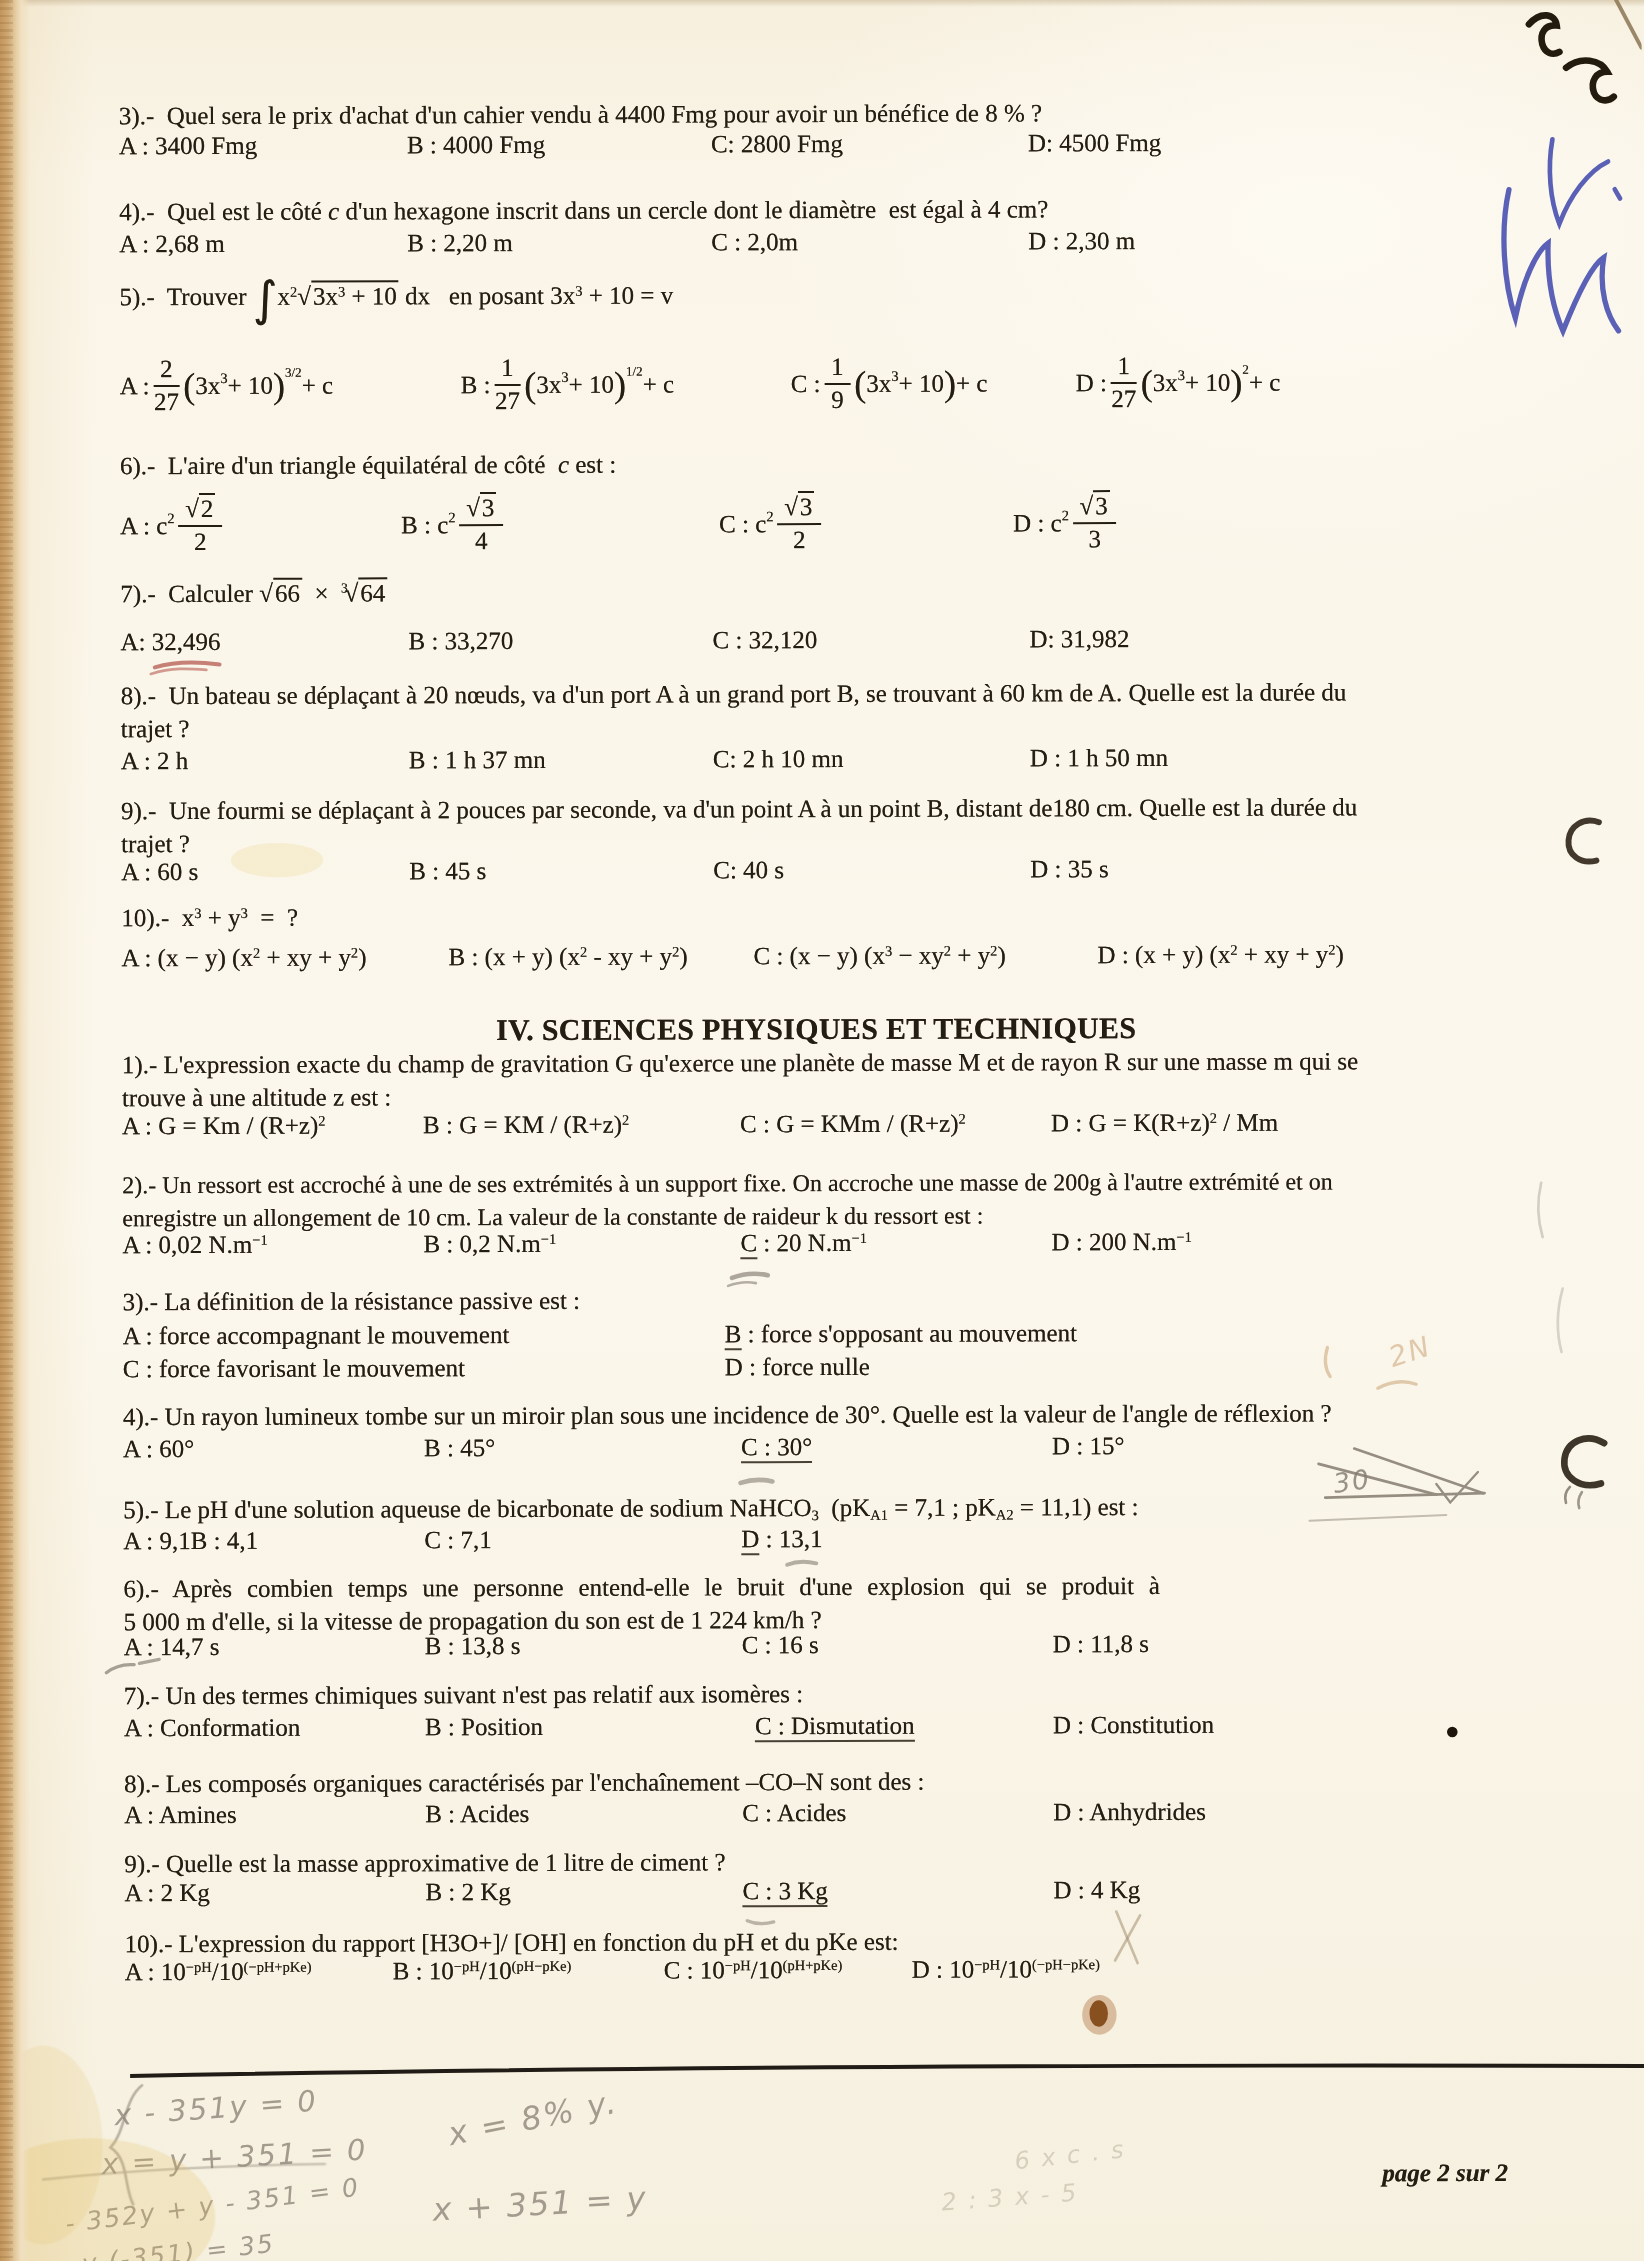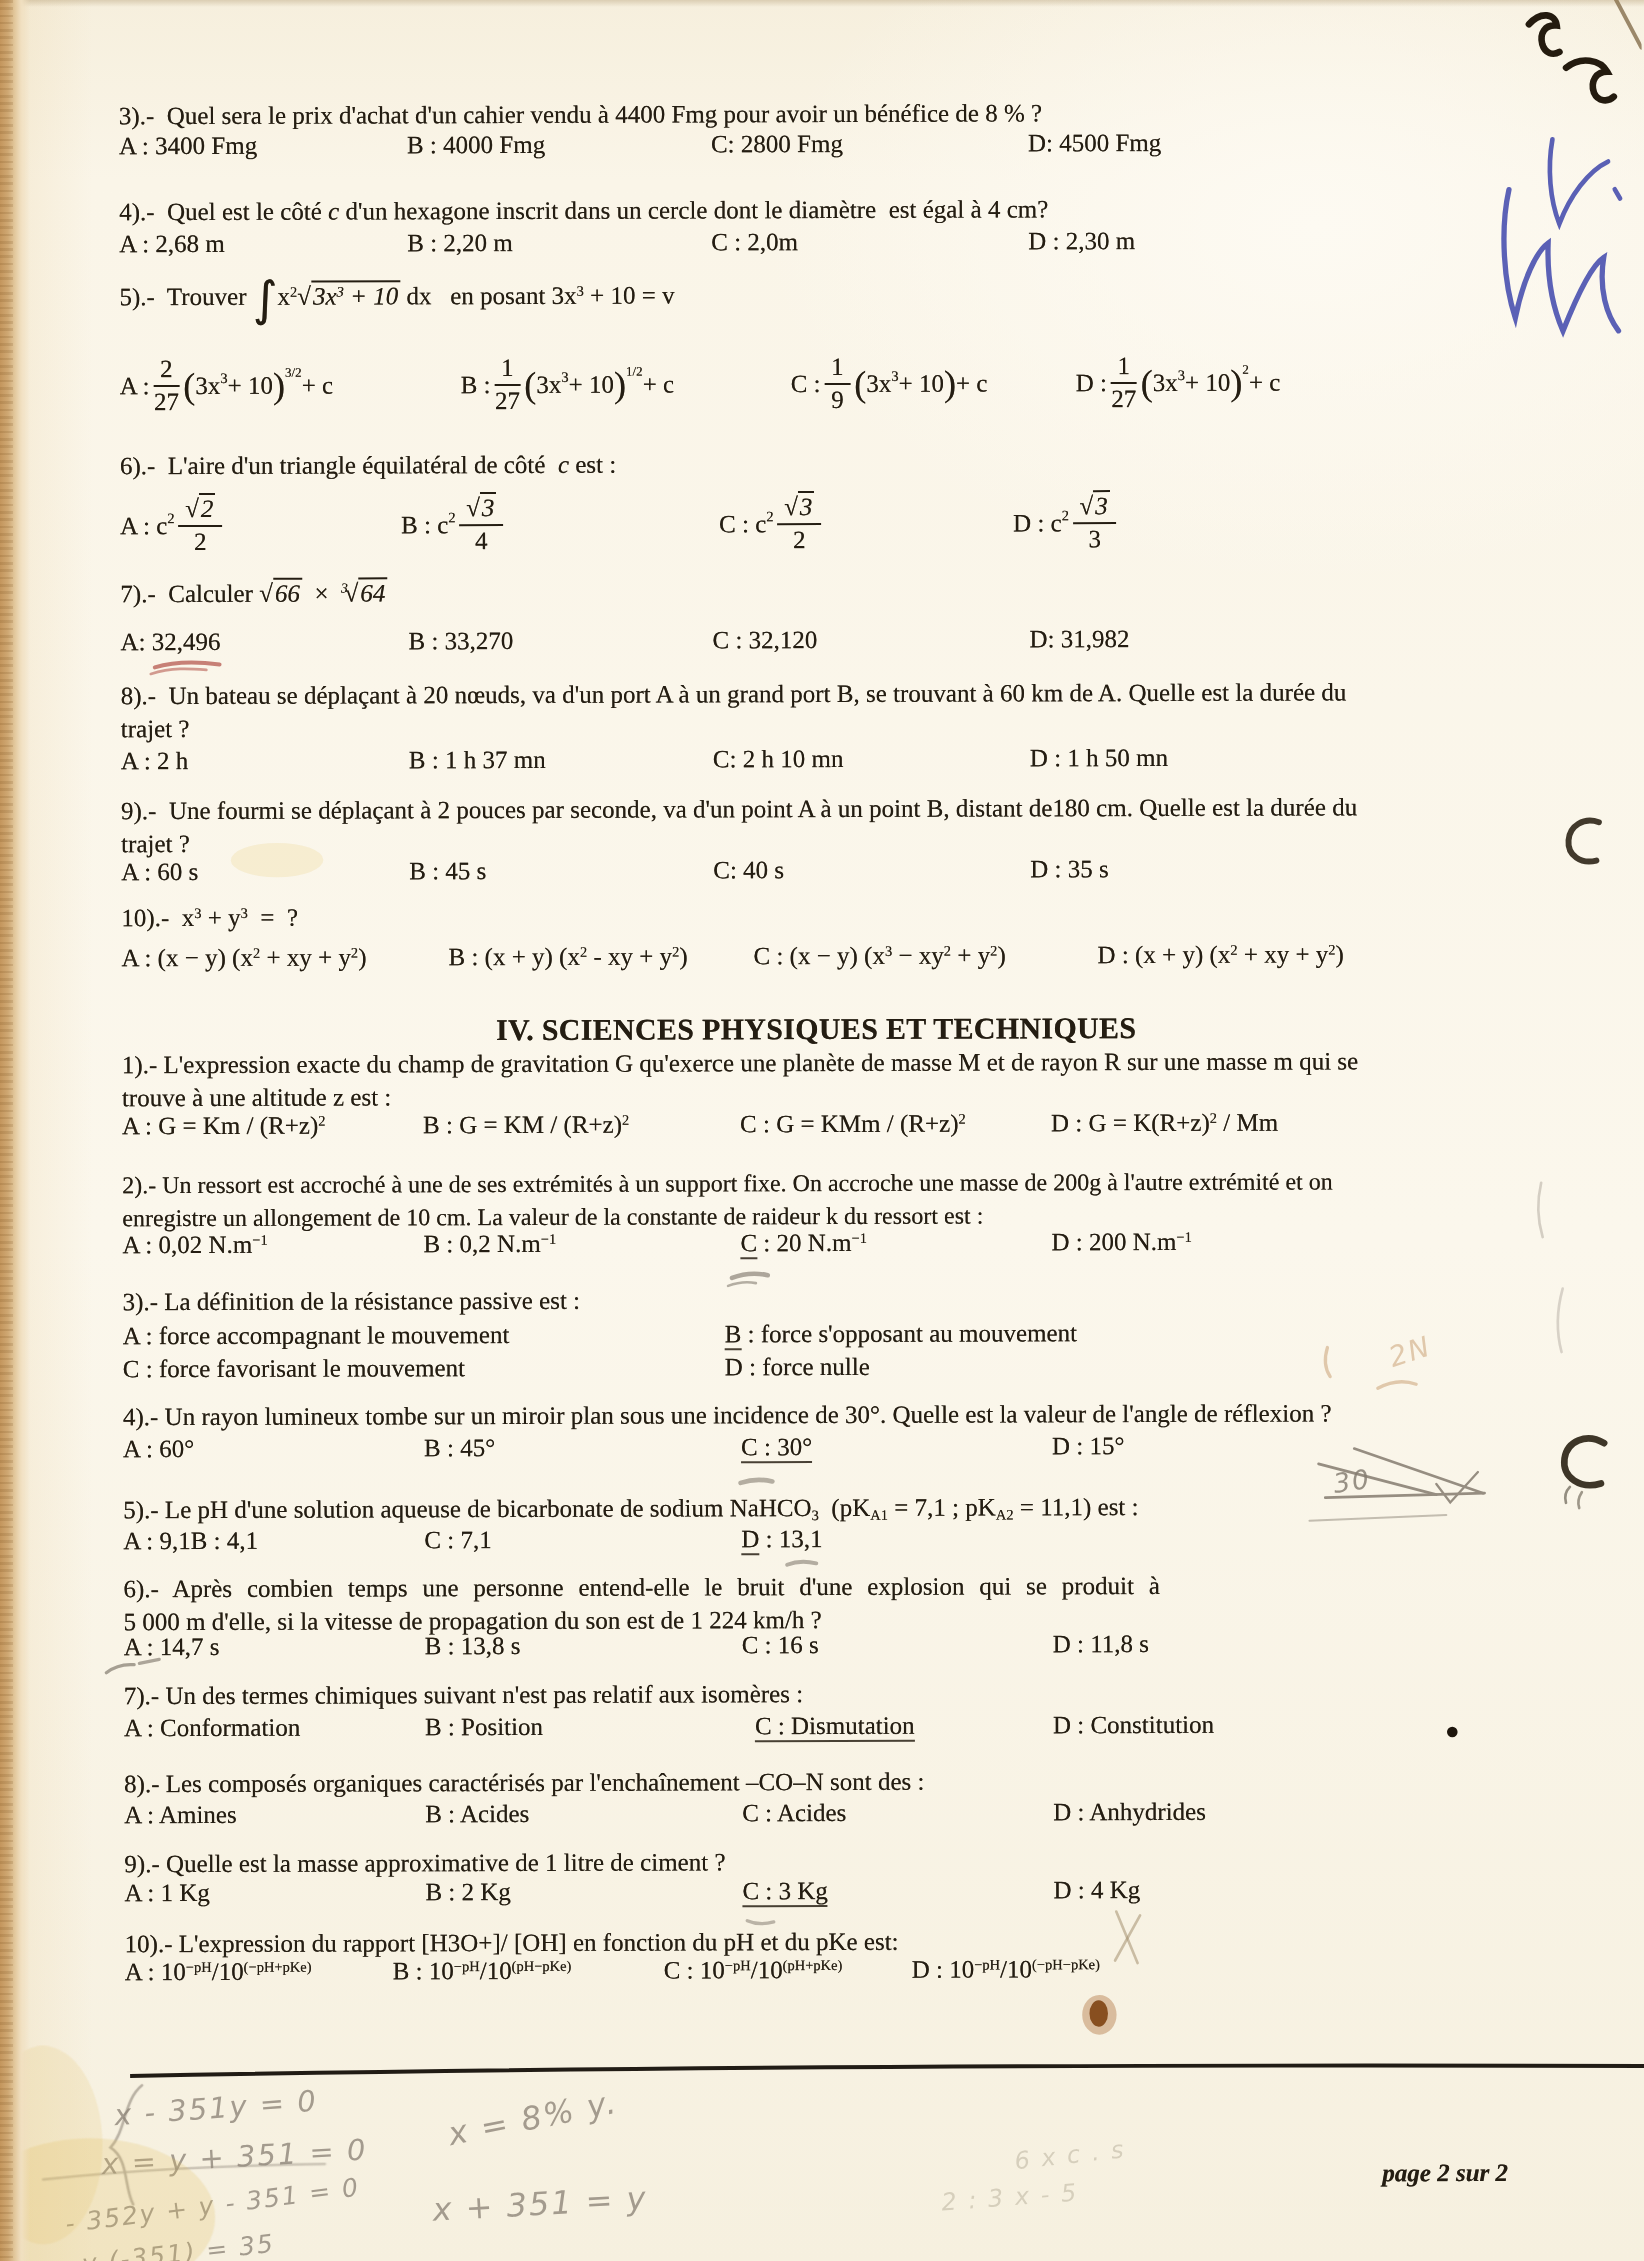--- a/index.html
+++ b/index.html
@@ -30,21 +30,21 @@
   .row  { position:absolute; left:122px; width:1508px; height:41px; font-size:25px; }
   .row.t { height:99px; }
   .ans  { position:absolute; top:0; white-space:nowrap; }
   .row.t .ans { height:100%; display:flex; align-items:center; }
   .wsp { word-spacing:8.6px; }
 
   sup { font-size:.58em; position:relative; top:-.55em; vertical-align:baseline; line-height:0; }
   sub { font-size:.58em; position:relative; bottom:-.25em; vertical-align:baseline; line-height:0; }
   sup.ef { font-size:.52em; top:-.95em; }
   .ig { font-size:1.9em; vertical-align:-.22em; line-height:0; font-family:"DejaVu Sans","Liberation Serif",sans-serif; }
-  .rt { white-space:nowrap;font-style:italic; }
+  .rt { white-space:nowrap; }
   .rt .rb { border-top:2px solid #241d12; padding:0 2px; }
   .ri { font-size:.55em; position:relative; top:-.65em; margin-right:-3.3px; }
   .fr { display:inline-flex; flex-direction:column; align-items:center; vertical-align:middle; line-height:1.12; margin:0 4px; }
   .fr .n { border-bottom:2px solid #241d12; padding:0 6.6px 1.3px; }
   .fr .d { padding-top:1.3px; }
   .bp { font-size:1.45em; vertical-align:-.1em; font-weight:400; }
   u { text-decoration:none; border-bottom:2.6px solid rgba(40,32,20,.85); padding-bottom:1.3px; }
 
   .sec-title { position:absolute; left:122px; width:1389px; text-align:center;
     font-size:30px; font-weight:bold; letter-spacing:0.3px; }
@@ -217,21 +217,21 @@
     <div class="stem" style="top:1765px">8).- Les composés organiques caractérisés par l'enchaînement –CO–N sont des :</div>
     <div class="row" style="top:1799px">
       <span class="ans" style="left:0">A : Amines</span>
       <span class="ans" style="left:301px">B : Acides</span>
       <span class="ans" style="left:618px">C : Acides</span>
       <span class="ans" style="left:929px">D : Anhydrides</span>
     </div>
 
     <div class="stem" style="top:1845px">9).- Quelle est la masse approximative de 1 litre de ciment ?</div>
     <div class="row" style="top:1877px">
-      <span class="ans" style="left:0">A : 1 Kg</span>
+      <span class="ans" style="left:0">A : 2 Kg</span>
       <span class="ans" style="left:301px">B : 2 Kg</span>
       <span class="ans" style="left:618px"><u>C : 3 Kg</u></span>
       <span class="ans" style="left:929px">D : 4 Kg</span>
     </div>
 
     <div class="stem" style="top:1925px">10).- L'expression du rapport [H3O+]/ [OH] en fonction du pH et du pKe est:</div>
     <div class="row" style="top:1956px">
       <span class="ans" style="left:0">A : 10<sup>−pH</sup>/10<sup>(−pH+pKe)</sup></span>
       <span class="ans" style="left:268px">B : 10<sup>−pH</sup>/10<sup>(pH−pKe)</sup></span>
       <span class="ans" style="left:539px">C : 10<sup>−pH</sup>/10<sup>(pH+pKe)</sup></span>

